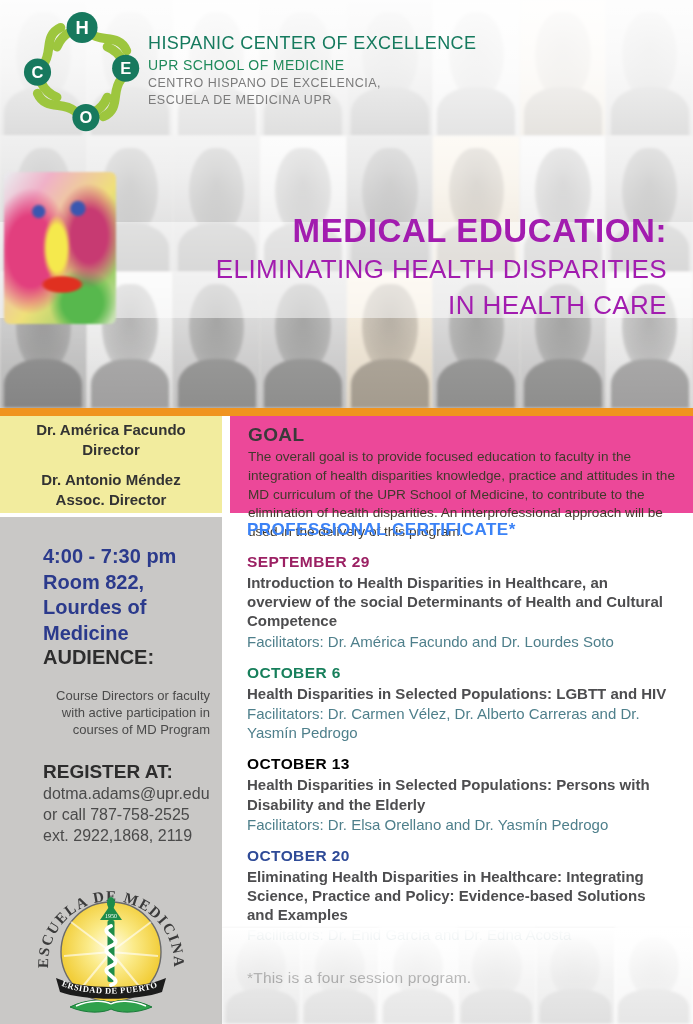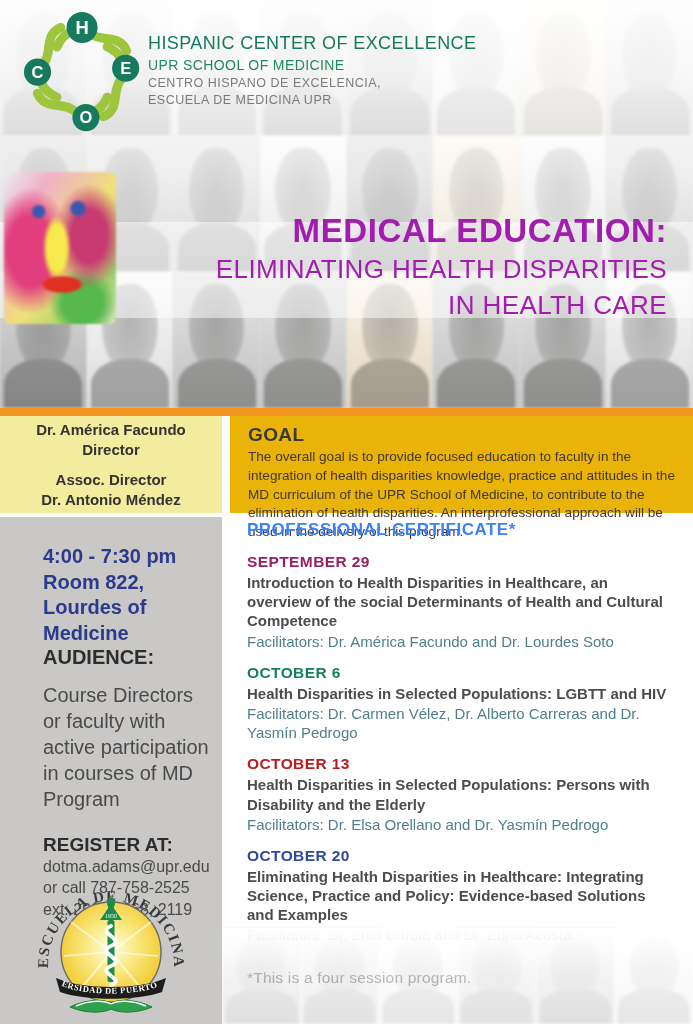--- a/index.html
+++ b/index.html
@@ -46,30 +46,30 @@
   
   .title{position:absolute;top:212px;right:26px;text-align:right;color:#a21caf;}
   .title-main{font-size:33px;font-weight:bold;letter-spacing:.6px;}
   .title-sub{font-size:26px;font-weight:normal;letter-spacing:.4px;margin-top:4px;line-height:1.22;}
   
   .strip{position:absolute;top:408px;left:0;right:0;height:8px;background:#F0941F;}
   .band-left{position:absolute;top:416px;left:0;width:222px;height:97px;background:#F2EC9E;
     text-align:center;padding-top:4px;box-sizing:border-box;}
   .director{font-size:15px;font-weight:bold;color:#333;line-height:1.3;}
   .director + .director{margin-top:11px;}
-  .band-right{position:absolute;top:416px;left:230px;right:0;height:97px;background:#eab308;
+  .band-right{position:absolute;top:416px;left:230px;right:0;height:97px;background:#ec4899;
     padding:8px 18px 0 18px;box-sizing:border-box;}
   .goal-h{font-size:19px;font-weight:bold;color:#3A3A3A;letter-spacing:.4px;}
   .goal-p{font-size:13.6px;color:#41392c;line-height:1.38;margin-top:2px;}
   
   .sidebar{position:absolute;top:517px;left:0;width:222px;bottom:0;background:#C9C8C6;
     padding:27px 12px 0 43px;box-sizing:border-box;}
   .sched{color:#2B3A8C;font-weight:bold;font-size:20px;line-height:1.28;}
   .aud-label{font-size:20px;font-weight:bold;color:#2d2d2d;}
-  .aud-text{font-size:20px;color:#4A4A4A;line-height:1.3;margin-top:13px;}
+  .aud-text{font-size:13px;color:#4A4A4A;line-height:1.3;margin-top:19px;text-align:right;}
   .reg-label{margin-top:22px;font-size:19px;font-weight:bold;color:#2d2d2d;}
   .reg-line{font-size:16px;color:#4A4A4A;line-height:1.32;}
   .seal{position:absolute;left:24px;top:866px;width:174px;height:152px;}
   
   .main{position:absolute;top:520px;left:247px;width:424px;}
   .prog-h{font-size:17px;font-weight:bold;color:#3b82f6;letter-spacing:.5px;}
   .session{margin-top:13px;}
   .s-date{font-size:15.5px;font-weight:bold;letter-spacing:.4px;}
   .s-title{font-size:15px;font-weight:bold;color:#4D4D4F;line-height:1.28;margin-top:2px;}
   .s-fac{font-size:15px;color:#4E7F8B;line-height:1.28;margin-top:1px;}
@@ -149,22 +149,22 @@
   </div>
 
   <div class="strip"></div>
 
   <div class="band-left">
     <div class="director">
       <div>Dr. América Facundo</div>
       <div>Director</div>
     </div>
     <div class="director">
+      <div>Dr. Antonio Méndez</div>
       <div>Assoc. Director</div>
-      <div>Dr. Antonio Méndez</div>
     </div>
   </div>
 
   <div class="band-right">
     <div class="goal-h">GOAL</div>
     <div class="goal-p">The overall goal is to provide focused education to faculty in the integration of health disparities knowledge, practice and attitudes in the MD curriculum of the UPR School of Medicine, to contribute to the elimination of health disparities. An interprofessional approach will be used in the delivery of this program.</div>
   </div>
 
   <div class="sidebar">
     <div class="sched">
@@ -224,21 +224,21 @@
       <div class="s-fac">Facilitators: Dr. América Facundo and Dr. Lourdes Soto</div>
     </div>
 
     <div class="session">
       <div class="s-date" style="color: rgb(23, 127, 91);">OCTOBER 6</div>
       <div class="s-title">Health Disparities in Selected Populations: LGBTT and HIV</div>
       <div class="s-fac">Facilitators: Dr. Carmen Vélez, Dr. Alberto Carreras and Dr. Yasmín Pedrogo</div>
     </div>
 
     <div class="session">
-      <div class="s-date" style="color: #b91c1c;">OCTOBER 13</div>
+      <div class="s-date" style="color: #000000;">OCTOBER 13</div>
       <div class="s-title">Health Disparities in Selected Populations: Persons with Disability and the Elderly</div>
       <div class="s-fac">Facilitators: Dr. Elsa Orellano and Dr. Yasmín Pedrogo</div>
     </div>
 
     <div class="session">
       <div class="s-date" style="color: rgb(46, 74, 151);">OCTOBER 20</div>
       <div class="s-title">Eliminating Health Disparities in Healthcare: Integrating Science, Practice and Policy: Evidence-based Solutions and Examples</div>
       <div class="s-fac">Facilitators: Dr. Enid García and Dr. Edna Acosta</div>
     </div>
 

